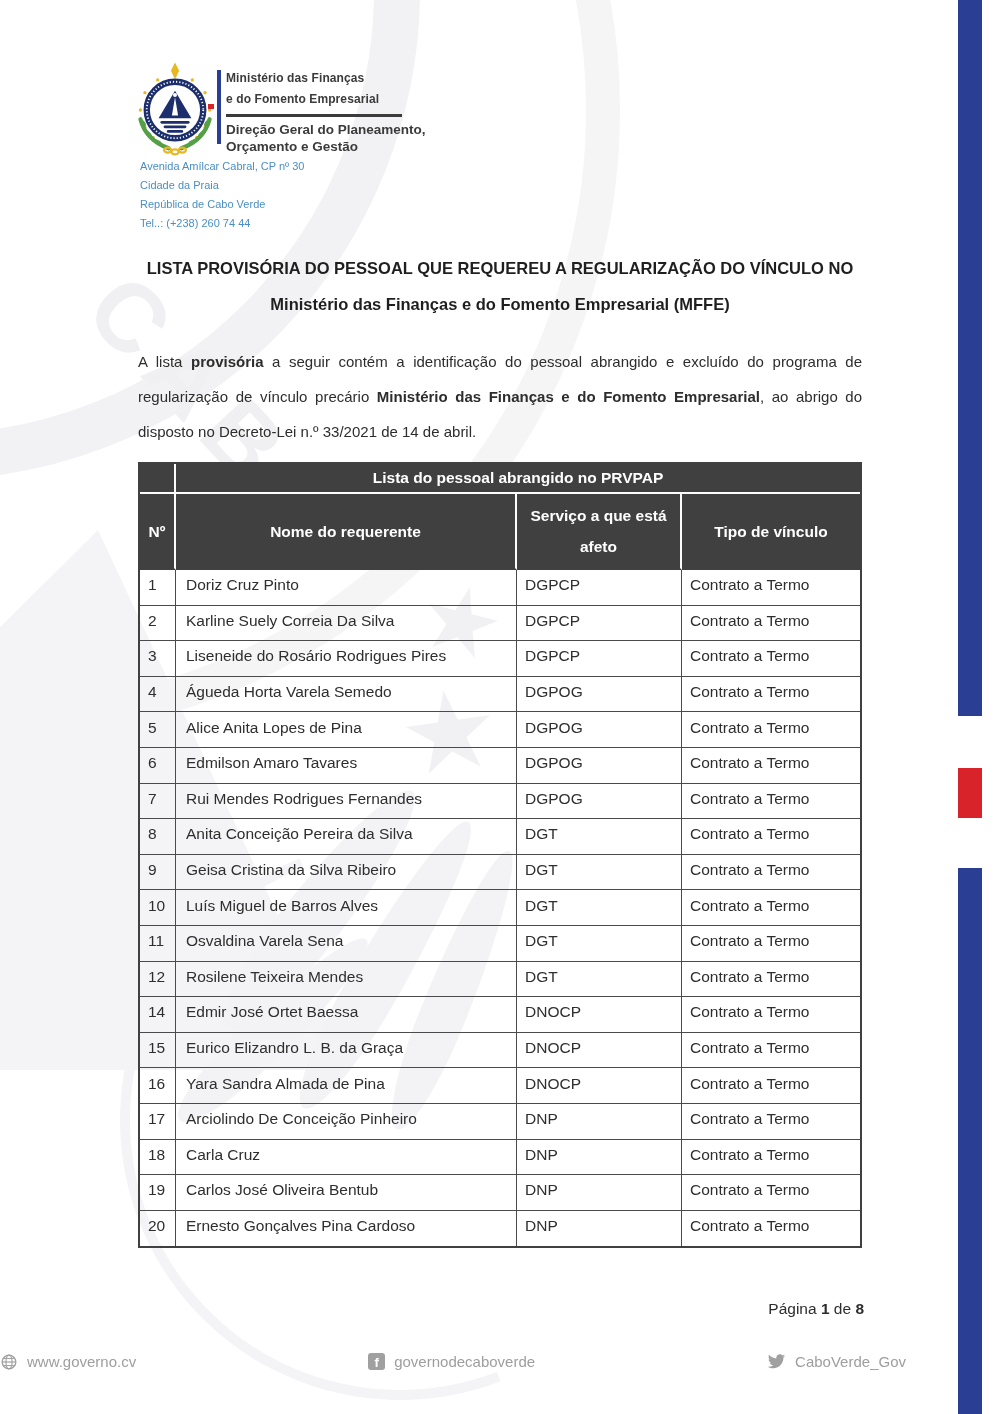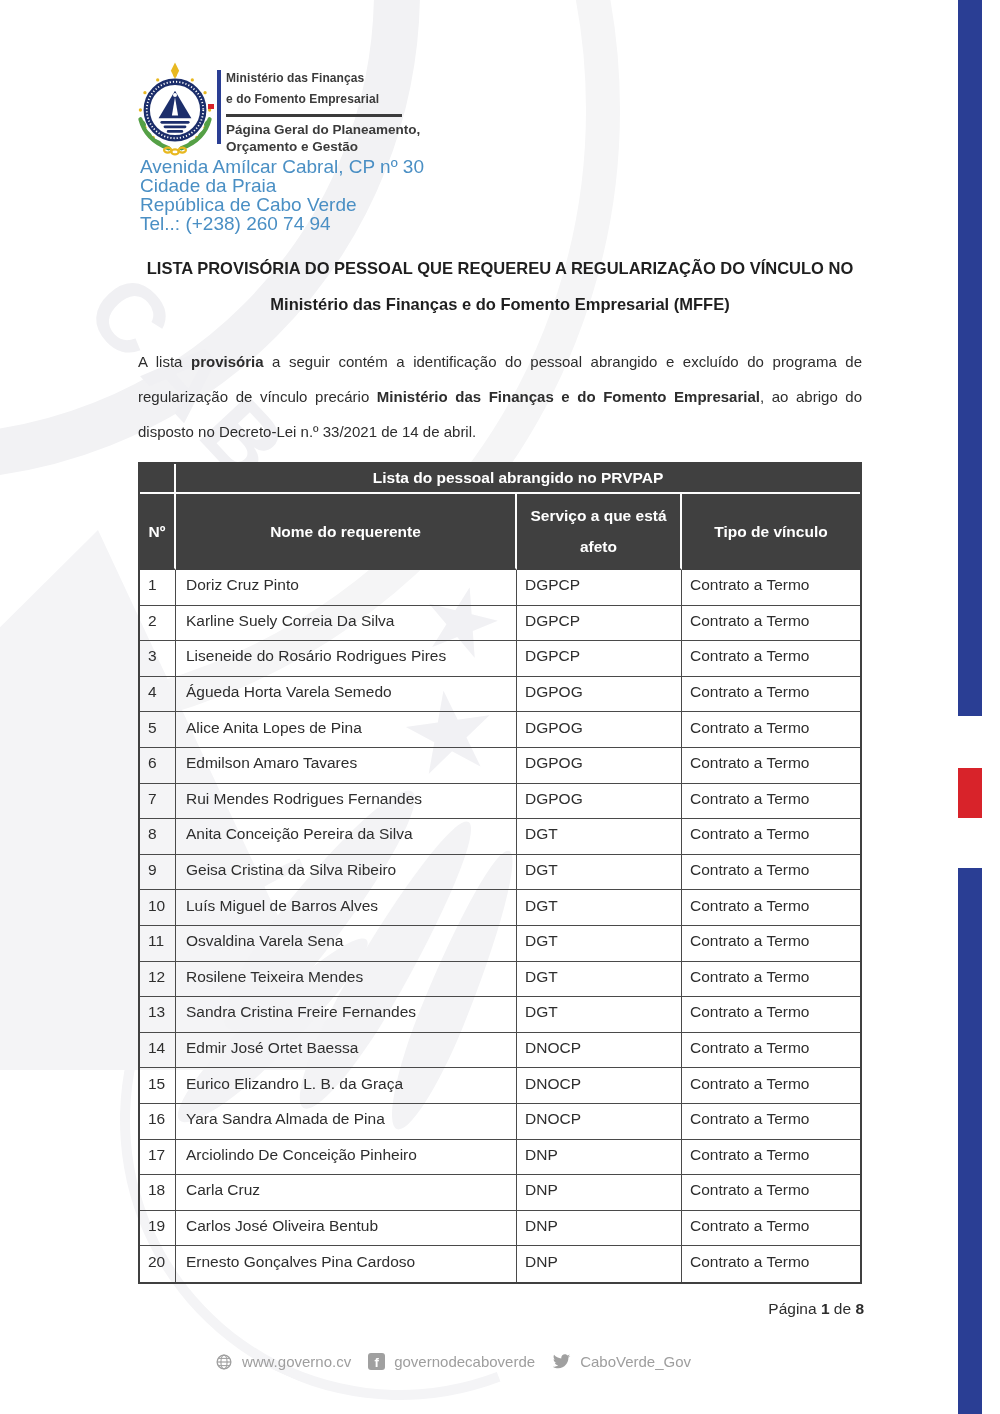--- a/index.html
+++ b/index.html
@@ -36,21 +36,21 @@
 
   
   .emblem { position:absolute; left:134px; top:62px; }
   .logo-sep { position:absolute; left:217px; top:70px; width:4px; height:74px; }
   .logo-reddash { position:absolute; left:208px; top:104px; width:6px; height:5px; }
   .ministry { position:absolute; left:226px; top:68px; color:#3b3b3b; }
   .ministry .m-line { font-size:12px; font-weight:bold; line-height:21px; letter-spacing:.1px; }
   .ministry .m-rule { width:176px; height:3px; background:#3b3b3b; margin:4px 0 4px 0; }
   .ministry .d-line { font-size:13.5px; font-weight:bold; line-height:17px; }
 
-  .address { position:absolute; left:140px; top:157px; color:#4a8fc4; font-size:19px; line-height:19px; }
+  .address { position:absolute; left:140px; top:157px; color:#4a8fc4; font-size:11px; line-height:19px; }
 
   
   .doc-title { position:absolute; left:120px; top:250px; width:760px; text-align:center;
                color:#1f1f1f; font-weight:bold; font-size:16.5px; line-height:36px; }
   .intro { position:absolute; left:138px; top:344px; width:724px; color:#2d2d2d;
            font-size:15px; line-height:35px; text-align:justify; }
 
   
   .tbl-wrap { position:absolute; left:138px; top:462px; width:724px; border:2px solid #404040; }
   table { border-spacing:0; width:100%; table-layout:fixed; }
@@ -64,21 +64,21 @@
   tbody td { height:35.6px; font-size:15.5px; color:#2e2e2e; vertical-align:middle;
              padding:0 6px 4px 8px; border-bottom:1.6px solid #4a4a4a; overflow:hidden; white-space:nowrap; }
   tbody td:not(:last-child) { border-right:1.6px solid #4a4a4a; }
   tbody tr:last-child td { border-bottom:none; }
   tbody td.name-col { padding-left:10px; }
 
   
   .pagenum { position:absolute; top:1300px; right:136px; font-size:15.5px; color:#2d2d2d; }
   .pagenum b { font-weight:bold; }
   .social { position:absolute; left:0; top:1352px; width:906px; display:flex;
-            justify-content:center; align-items:center; gap:17px; color:#9e9e9e; font-size:15px; }
+            justify-content:space-between; align-items:center; gap:17px; color:#9e9e9e; font-size:15px; }
   .social .item { display:flex; align-items:center; gap:9px; }
   .fb-box { display:inline-flex; width:17px; height:17px; background:#a0a0a0; border-radius:3px;
             color:#fff; font-weight:bold; font-size:13px; align-items:flex-end; justify-content:center; line-height:15px;}
 </style>
 </head>
 <body>
 
 <div class="page">
 
   <div class="wm wm-arc2"></div>
@@ -136,29 +136,29 @@
       <ellipse cx="53" cy="96" rx="4" ry="2.8"></ellipse>
     </g>
   </svg>
 
   <div class="logo-sep" style="background:#2a3e94;"></div>
   <div class="logo-reddash" style="background:#d8232a;"></div>
   <div class="ministry">
     <div class="m-line">Ministério das Finanças</div>
     <div class="m-line">e do Fomento Empresarial</div>
     <div class="m-rule"></div>
-    <div class="d-line">Página Geral do Planeamento,</div>
+    <div class="d-line">Direção Geral do Planeamento,</div>
     <div class="d-line">Orçamento e Gestão</div>
   </div>
 
   <div class="address">
     <div>Avenida Amílcar Cabral, CP nº 30</div>
     <div>Cidade da Praia</div>
     <div>República de Cabo Verde</div>
-    <div>Tel..: (+238) 260 74 94</div>
+    <div>Tel..: (+238) 260 74 44</div>
   </div>
 
   <div class="doc-title">
     <div>LISTA PROVISÓRIA DO PESSOAL QUE REQUEREU A REGULARIZAÇÃO DO VÍNCULO NO</div>
     <div>Ministério das Finanças e do Fomento Empresarial (MFFE)</div>
   </div>
 
   <p class="intro"><span>A lista </span><b>provisória</b><span> a seguir contém a identificação do pessoal abrangido e excluído do programa de regularização de vínculo precário </span><b>Ministério das Finanças e do Fomento Empresarial</b><span>, ao abrigo do disposto no Decreto-Lei n.º 33/2021 de 14 de abril.</span></p>
 
   <div class="tbl-wrap">
@@ -260,26 +260,20 @@
             <td>Contrato a Termo</td>
           </tr>
 
           <tr>
             <td>12</td>
             <td class="name-col">Rosilene Teixeira Mendes</td>
             <td>DGT</td>
             <td>Contrato a Termo</td>
           </tr>
 
-          <tr>
-            <td>13</td>
-            <td class="name-col">Sandra Cristina Freire Fernandes</td>
-            <td>DGT</td>
-            <td>Contrato a Termo</td>
-          </tr>
 
           <tr>
             <td>14</td>
             <td class="name-col">Edmir José Ortet Baessa</td>
             <td>DNOCP</td>
             <td>Contrato a Termo</td>
           </tr>
 
           <tr>
             <td>15</td>

